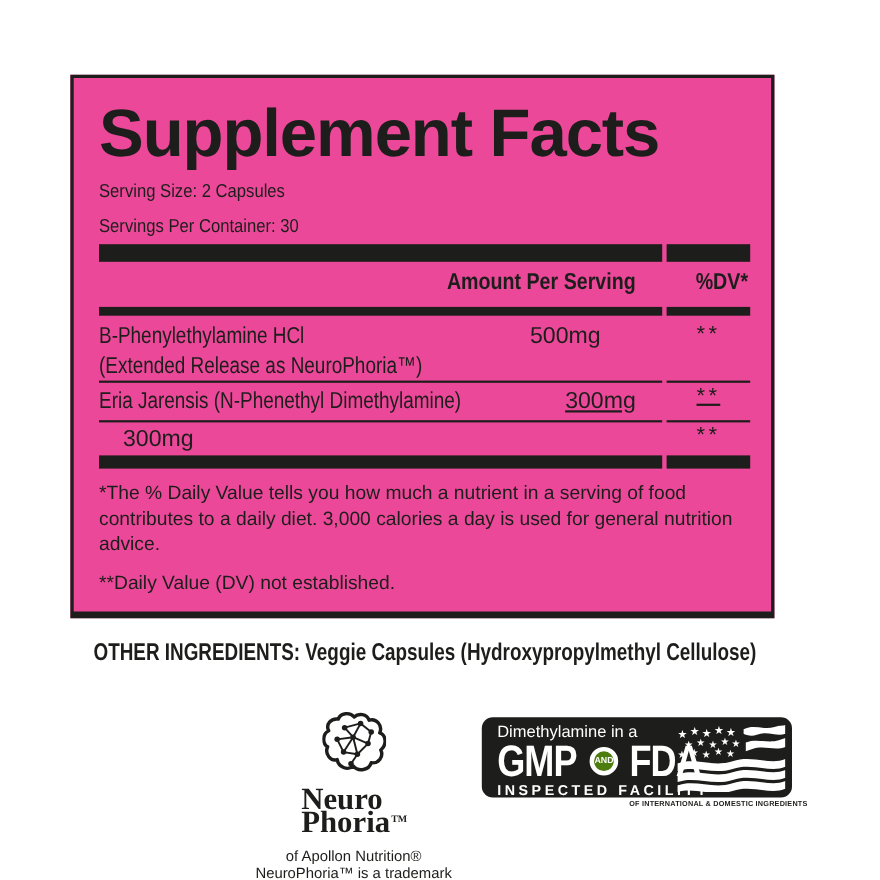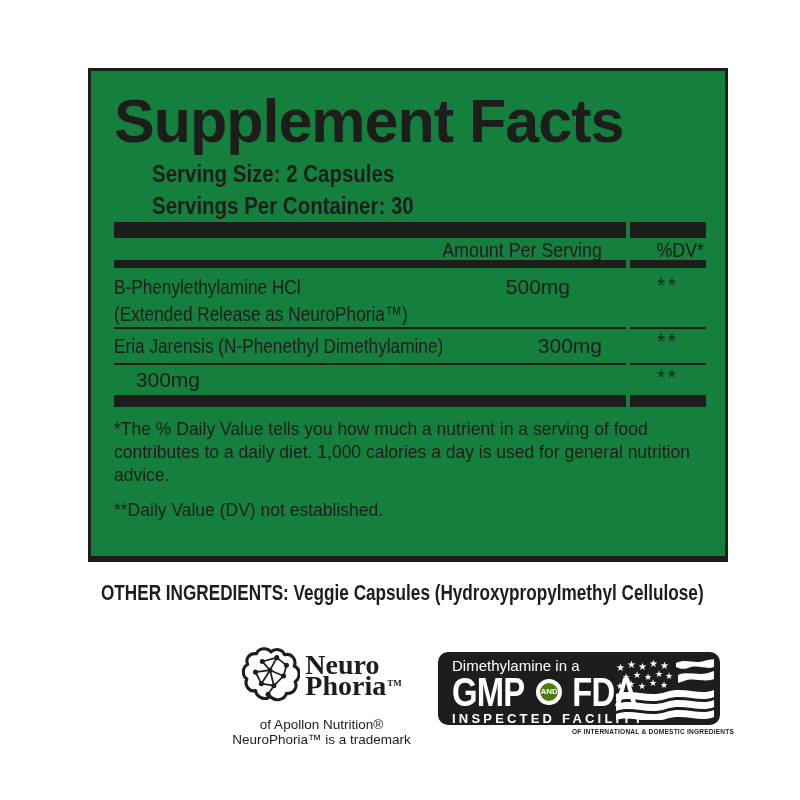--- a/index.html
+++ b/index.html
@@ -2,70 +2,70 @@
 <html><head>
 <meta charset="utf-8">
 <style>
   html,body{margin:0;padding:0;}
   body{
     width:800px;height:800px;position:relative;background:#ffffff;
     font-family:"Liberation Sans", sans-serif;color:#1d1d1b;overflow:hidden;
   }
   
   .label-box{
-    position:absolute;left:88px;top:68px;width:640px;height:494px;
+    position:absolute;left:64px;top:68px;width:640px;height:494px;
     border:3px solid #1d1d1b;border-bottom-width:6px;box-sizing:border-box;
-    padding:0 19px 0 23px;background:#15803d;
+    padding:0 19px 0 23px;background:#ec4899;
   }
   .title{font-size:61px;font-weight:bold;letter-spacing:-1px;line-height:50px;
     margin-top:25px;white-space:nowrap;}
-  .serving{margin-top:12px;font-size:23px;font-weight:bold;line-height:32px;margin-left:38px;}
+  .serving{margin-top:12px;font-size:17px;font-weight:normal;line-height:32px;}
   .cxl{display:inline-block;transform:scaleX(.89);transform-origin:left center;white-space:nowrap;}
   .cxl82{display:inline-block;transform:scaleX(.82);transform-origin:left center;white-space:nowrap;}
   .cxr{display:inline-block;transform:scaleX(.85);transform-origin:right center;white-space:nowrap;}
   
   .rule{display:flex;}
   .rule .seg-main{width:512px;background:#1d1d1b;}
   .rule .seg-gap{width:4px;background:transparent;}
   .rule .seg-dv{width:76px;background:#1d1d1b;}
   .rule.thick .seg-main,.rule.thick .seg-dv{height:16px;}
   .rule.med .seg-main,.rule.med .seg-dv{height:8px;}
   .rule.thin .seg-main,.rule.thin .seg-dv{height:2px;}
   .rule.thick2 .seg-main,.rule.thick2 .seg-dv{height:12px;}
   
-  .hdr-row{display:flex;height:22px;align-items:flex-start;padding-bottom:4px;box-sizing:border-box;
-    font-weight:normal;font-size:21px;}
+  .hdr-row{display:flex;height:41px;align-items:center;padding-bottom:4px;box-sizing:border-box;
+    font-weight:bold;font-size:21px;}
   .hdr-amount{width:512px;text-align:right;padding-right:24px;box-sizing:border-box;}
   .hdr-dv{width:76px;margin-left:4px;text-align:right;padding-right:2px;box-sizing:border-box;}
   
   .trow{display:flex;font-size:21px;}
   .t-main{width:512px;display:flex;box-sizing:border-box;}
   .t-name{flex:1;}
   .t-amt{width:110px;text-align:right;padding-right:24px;box-sizing:border-box;}
   .t-dv{width:76px;margin-left:4px;text-align:center;font-size:20px;letter-spacing:3px;
     align-self:flex-start;line-height:20px;}
   .row1{padding-top:5px;line-height:27px;height:59px;box-sizing:border-box;}
-  .row-single{height:34px;align-items:center;}
+  .row-single{height:34px;align-items:center;text-decoration:underline;}
   .row-last{height:30px;align-items:center;}
   .row1 .t-main{flex-wrap:wrap;}
   .row1 .t-name{flex:0 0 370px;}
   .row1 .t-name2{flex:0 0 100%;}
   .row1 .t-dv{padding-top:2px;}
   .row-single .t-dv,.row-last .t-dv{padding-top:2px;}
   
   .footnote{width:603px;font-size:17.5px;line-height:23px;}
   .fn1{margin-top:11px;}
   .fn2{margin-top:12px;}
   
-  .other-ing{position:absolute;left:16px;top:580px;width:752px;text-align:center;
+  .other-ing{position:absolute;left:0;top:580px;width:752px;text-align:center;
     font-size:22px;font-weight:bold;line-height:26px;}
   .other-ing span{display:inline-block;transform:scaleX(.78);transform-origin:center;white-space:nowrap;}
   
   .neuro{position:absolute;left:219px;top:646px;width:205px;text-align:center;}
-  .brand-row{display:flex;align-items:center;justify-content:center;gap:5px;}
+  .brand-row{display:flex;align-items:center;justify-content:center;gap:5px;flex-direction:column;}
   .brand-text{font-family:"Liberation Serif", serif;font-weight:bold;font-size:28px;
     line-height:21px;text-align:left;white-space:nowrap;}
   .brand-tm{font-size:9px;font-family:Liberation Serif, serif;position:relative;top:-9px;left:1px;}
   .tm-note{margin-top:7px;font-size:13.5px;line-height:15px;}
   
   .gmp-badge{position:absolute;left:438px;top:652px;width:282px;height:73px;background:#1d1d1b;
     border-radius:10px;color:#fff;overflow:hidden;}
   .badge-left{position:absolute;left:14px;top:5px;width:172px;}
   .mfg{font-size:15px;line-height:17px;white-space:nowrap;}
   .gmpfda{display:flex;align-items:center;font-weight:bold;font-size:40px;line-height:34px;
@@ -146,21 +146,21 @@
     </div>
     <div class="t-dv">**</div>
   </div>
 
   <div class="rule thick2">
     <div class="seg-main"></div>
       <div class="seg-gap"></div>
       <div class="seg-dv"></div>
   </div>
 
-  <div class="footnote fn1">*The % Daily Value tells you how much a nutrient in a serving of food contributes to a daily diet.  1,000 calories a day is used for general nutrition advice.</div>
+  <div class="footnote fn1">*The % Daily Value tells you how much a nutrient in a serving of food contributes to a daily diet.  3,000 calories a day is used for general nutrition advice.</div>
   <div class="footnote fn2">**Daily Value (DV) not established.</div>
 </div>
 
 <div class="other-ing">
   <span>OTHER INGREDIENTS:  Veggie Capsules (Hydroxypropylmethyl Cellulose)</span>
 </div>
 
 <div class="neuro">
   <div class="brand-row">
     <span>

